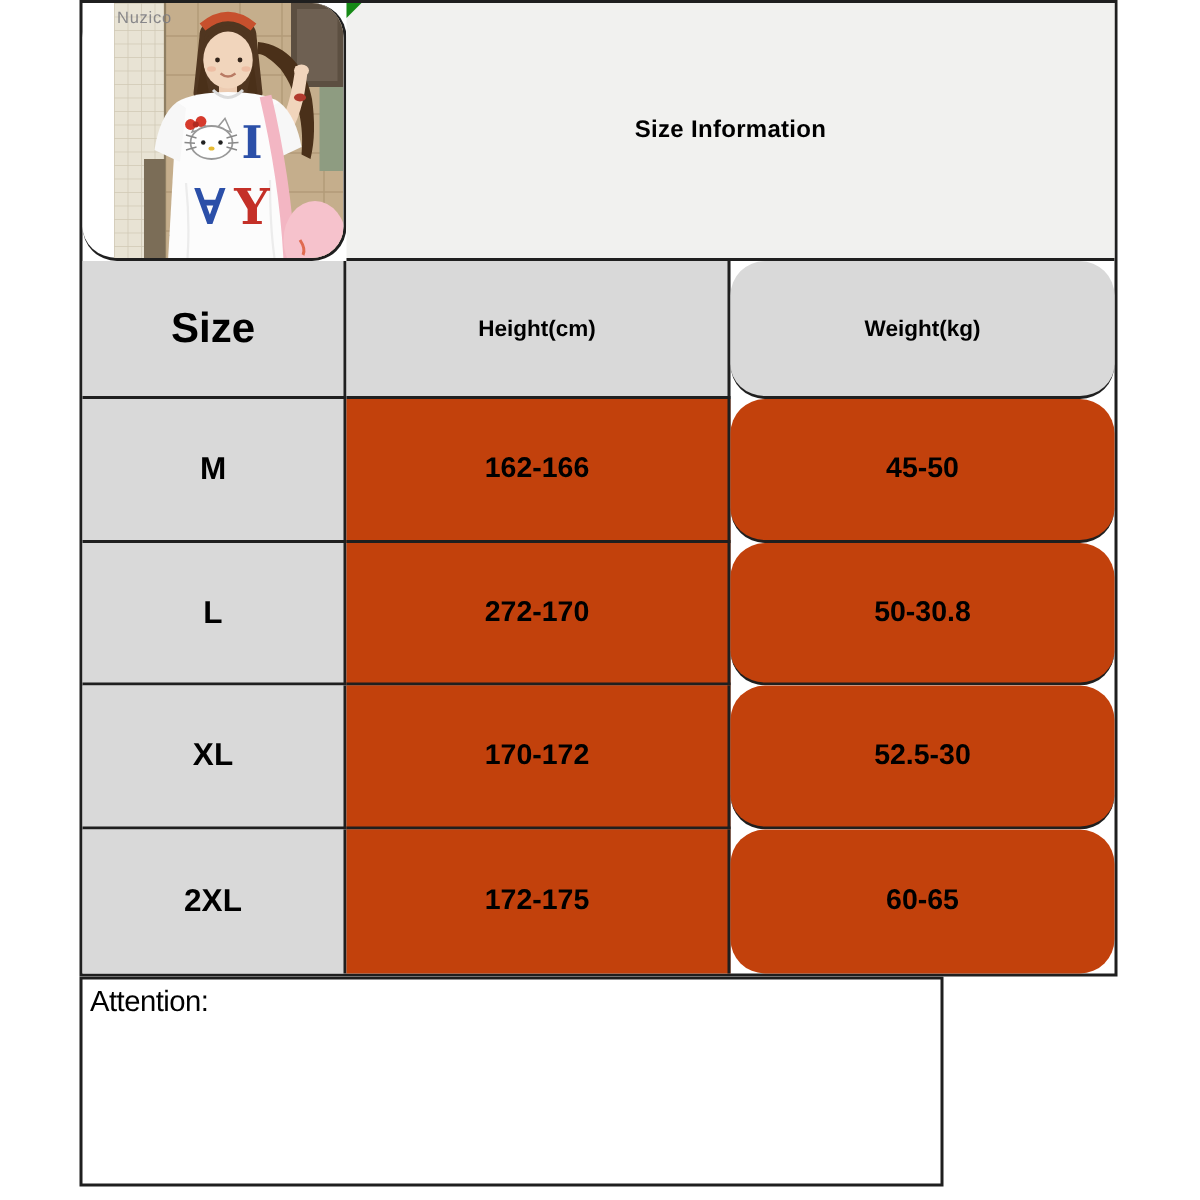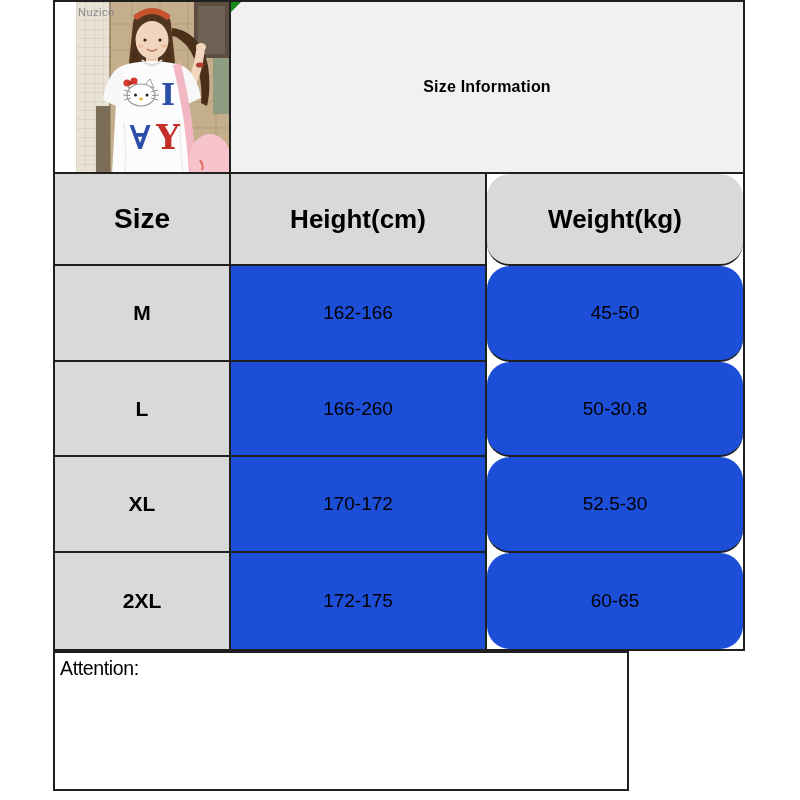--- a/index.html
+++ b/index.html
@@ -15,36 +15,36 @@
     display:grid;
     grid-template-columns:176px 256px 256px;
     grid-template-rows:172px 92px 96px 95px 96px 96px;
   }
   .cell{
     box-sizing:border-box;border-right:2px solid #1f1f1f;border-bottom:2px solid #1f1f1f;
     display:flex;align-items:center;justify-content:center;text-align:center;
   }
   .cell.last-col{border-right:none;border-radius:23px;}
   .cell.last-row{border-bottom:none;}
-  .photo-cell{background:#ffffff;position:relative;padding:0;overflow:hidden;}
+  .photo-cell{background:#ffffff;position:relative;padding:0;overflow:hidden;border-radius:23px;}
   .photo-wrap{position:absolute;right:0;top:0;width:153px;height:172px;}
   .watermark{
     position:absolute;left:23px;top:4px;font-size:11px;letter-spacing:.5px;
     color:#7d7d82;opacity:.9;font-weight:400;z-index:3;
   }
   .title-cell{grid-column:2/4;background:#f1f1ef;position:relative;border-right:none;}
   .title-text{font-size:16px;font-weight:bold;letter-spacing:.2px;}
   .corner-marker{
     position:absolute;left:0;top:0;width:0;height:0;
     border-top:10px solid #168a16;border-right:10px solid transparent;
   }
-  .head-cell{background:#d9d9d9;font-weight:bold;font-size:26px;}
+  .head-cell{background:#d9d9d9;font-weight:bold;font-size:15px;}
   .size-head{font-size:28px;text-align:center;}
   .size-cell{background:#d9d9d9;font-weight:bold;font-size:21px;}
-  .val-cell{background:#1d4ed8;font-size:19px;font-weight:400;}
+  .val-cell{background:#c2410c;font-size:19px;font-weight:700;}
   
   .attention{
     position:absolute;left:53px;top:651px;width:576px;height:140px;
     box-sizing:border-box;border:2px solid #1f1f1f;background:#fff;
     padding:2px 6px 0 5px;font-size:19.5px;line-height:27px;letter-spacing:-0.35px;
   }
   .attention p{margin:0;}
 </style>
 </head>
 <body>
@@ -135,21 +135,21 @@
 
   <div class="cell head-cell size-head">Size</div>
   <div class="cell head-cell">Height(cm)</div>
   <div class="cell head-cell last-col">Weight(kg)</div>
 
   <div class="cell size-cell">M</div>
   <div class="cell val-cell">162-166</div>
   <div class="cell val-cell last-col">45-50</div>
 
   <div class="cell size-cell">L</div>
-  <div class="cell val-cell">166-260</div>
+  <div class="cell val-cell">272-170</div>
   <div class="cell val-cell last-col">50-30.8</div>
 
   <div class="cell size-cell">XL</div>
   <div class="cell val-cell">170-172</div>
   <div class="cell val-cell last-col">52.5-30</div>
 
   <div class="cell size-cell last-row">2XL</div>
   <div class="cell val-cell last-row">172-175</div>
   <div class="cell val-cell last-col last-row">60-65</div>
 </div>

